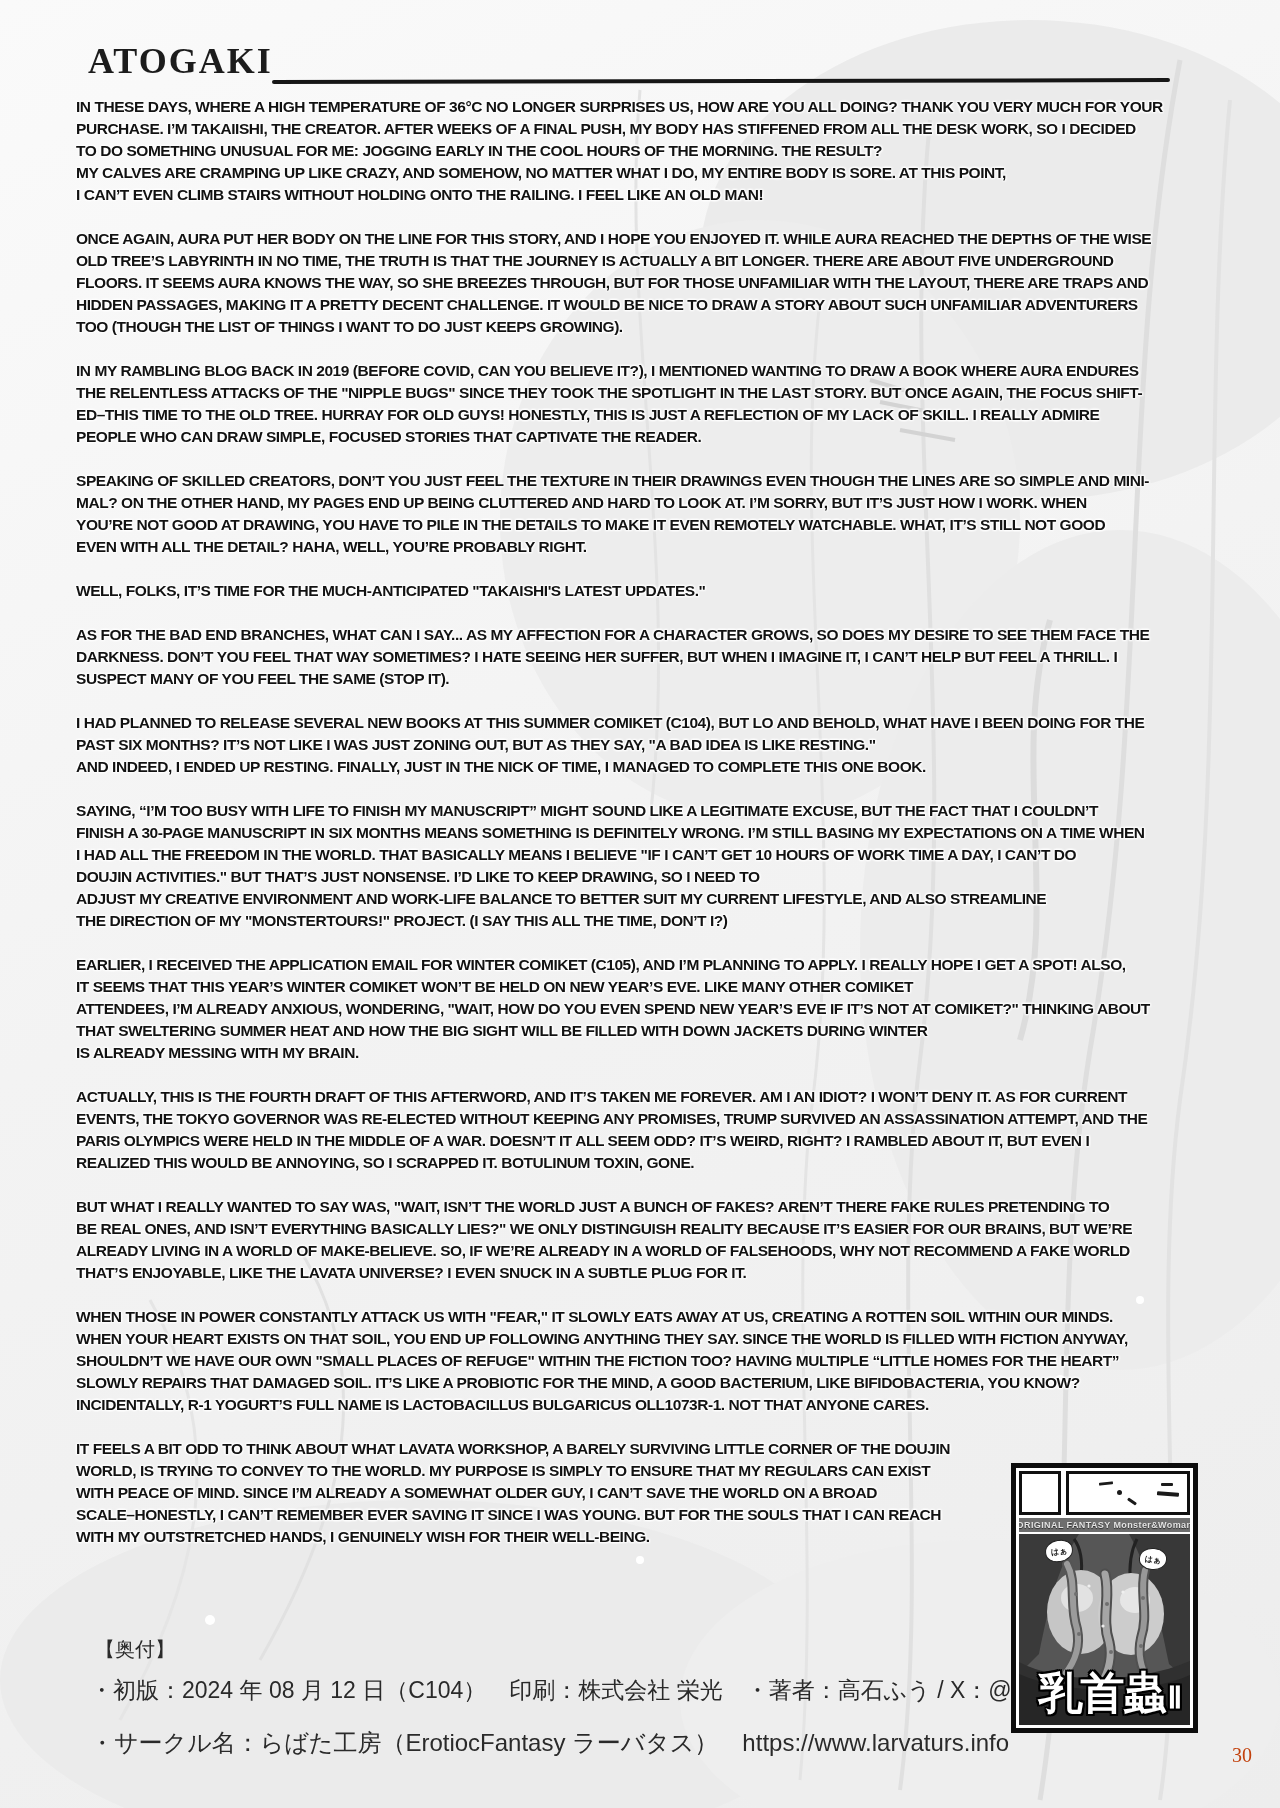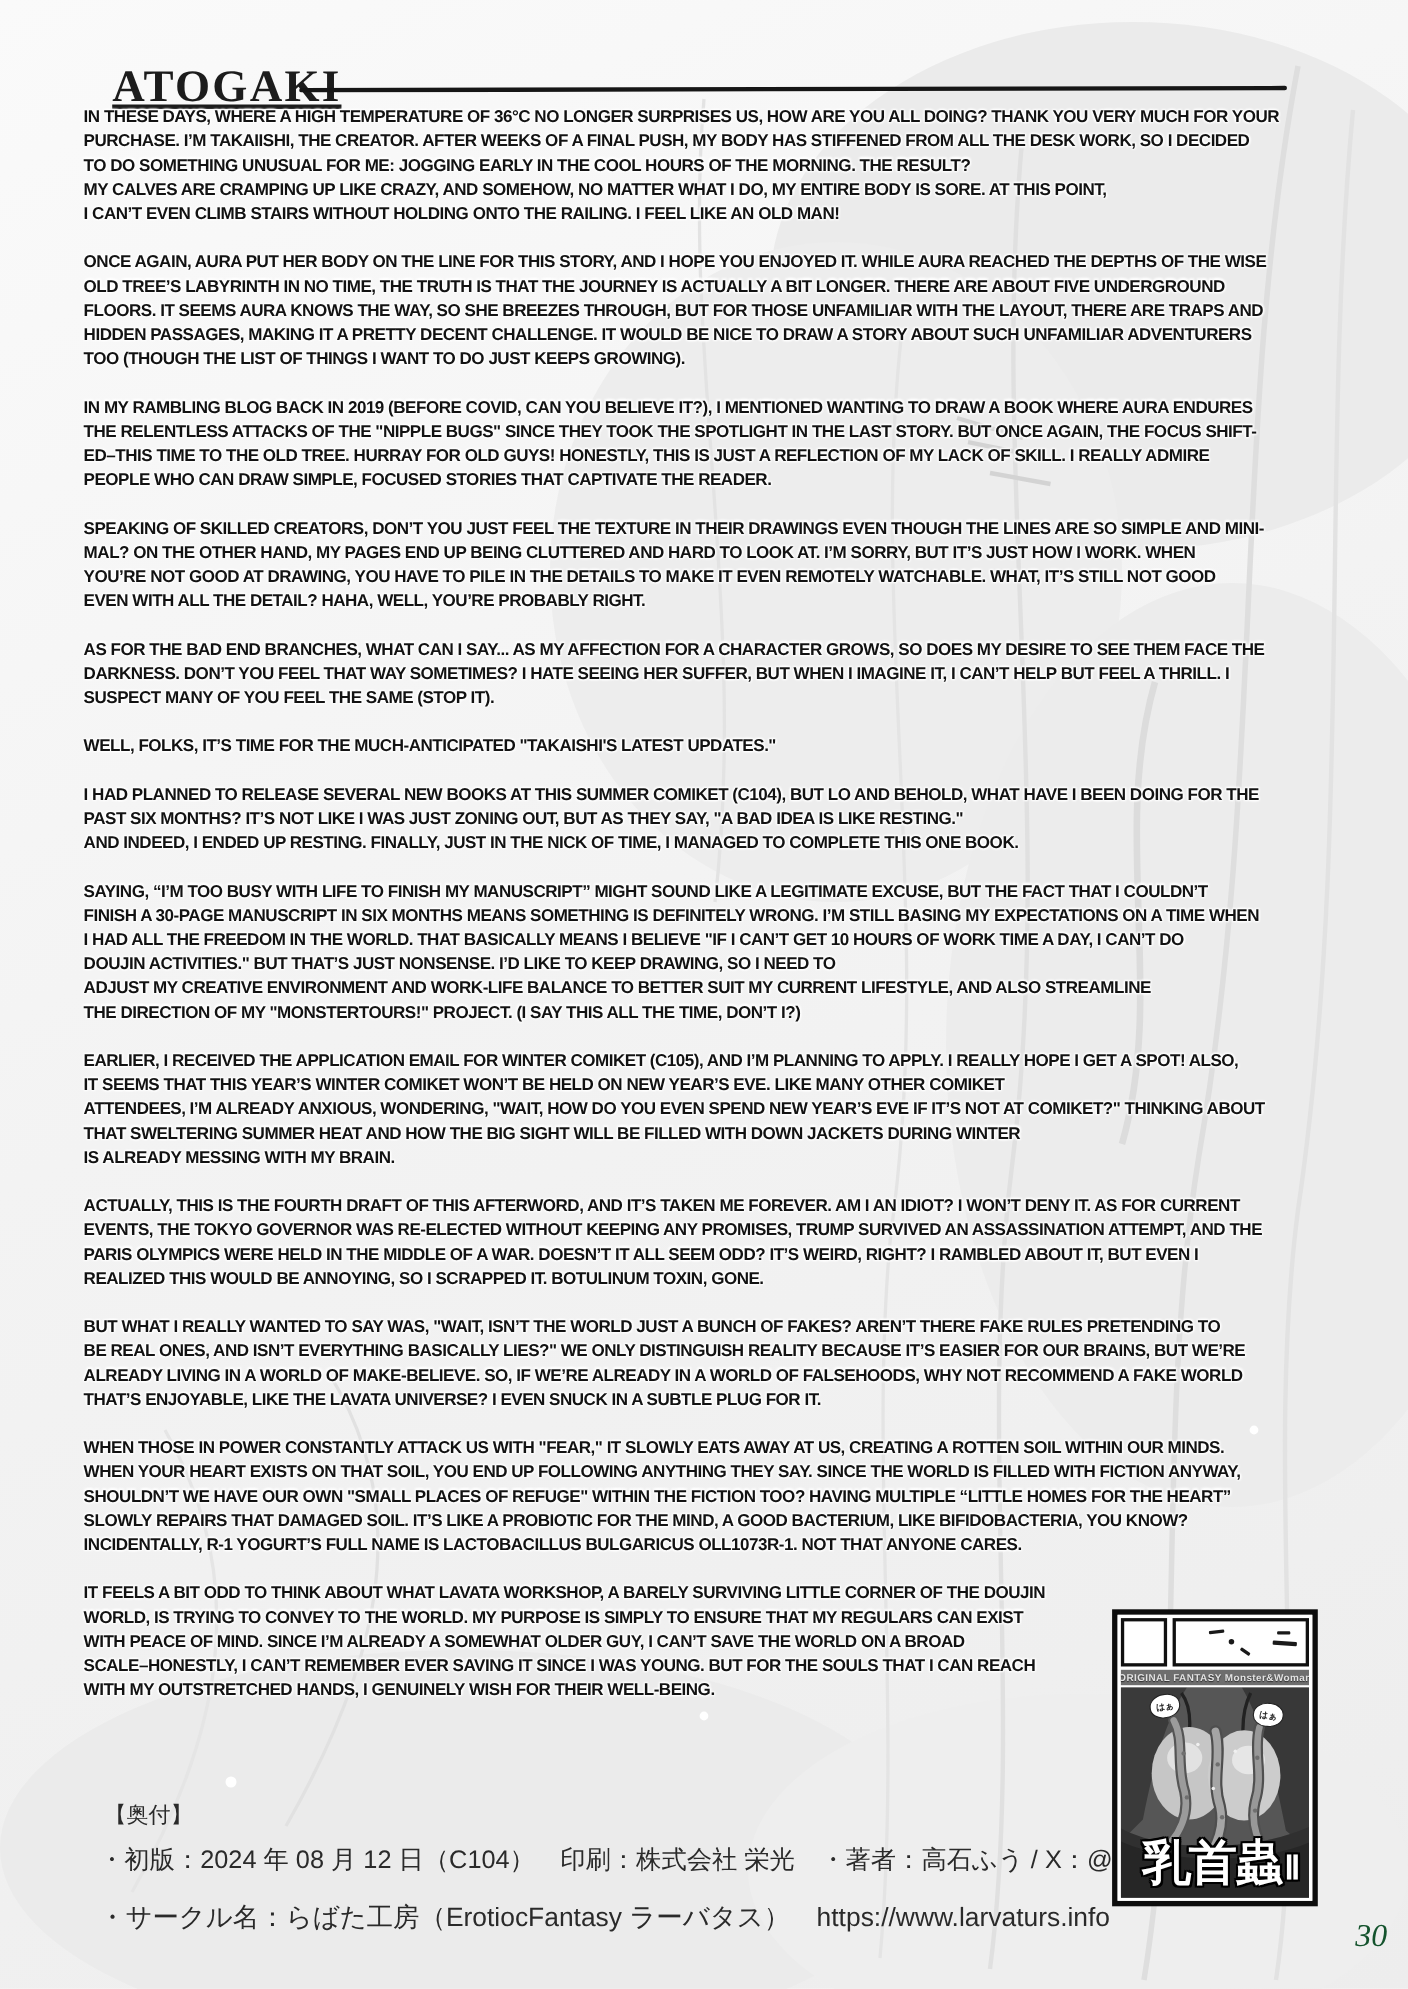--- a/index.html
+++ b/index.html
@@ -3,23 +3,23 @@
 <meta charset="utf-8">
 <style>
   html,body{margin:0;padding:0;}
   body{
     width:1280px;height:1808px;position:relative;overflow:hidden;
     background:linear-gradient(155deg,#fafafa 0%,#f3f3f3 45%,#ededed 100%);
     font-family:"Liberation Sans",sans-serif;
   }
   .bg-art{position:absolute;inset:0;pointer-events:none;}
   .page-title{
-    position:absolute;left:88px;top:40px;margin:14px;
+    position:absolute;left:88px;top:40px;margin:0;
     font-family:"Liberation Serif",serif;font-weight:700;
-    font-size:41px;color:#1c1c1c;letter-spacing:2px;text-decoration:underline;
+    font-size:36px;color:#1c1c1c;letter-spacing:2px;
   }
   .title-rule{
     position:absolute;left:272px;top:79px;width:898px;height:4px;
     background:#161616;border-radius:2px;transform:rotate(-0.12deg);
   }
   .afterword{
     position:absolute;left:76px;top:96px;width:1146px;
     font-weight:700;font-size:15.5px;line-height:22px;letter-spacing:-0.45px;
     color:#121212;
   }
@@ -28,21 +28,21 @@
     text-shadow:0 0 2px #fff,0 0 3px #fff,1px 1px 2px #fff,-1px -1px 2px #fff,1px -1px 2px #fff,-1px 1px 2px #fff;
   }
   .colophon{position:absolute;left:90px;top:1636px;color:#2a2a2a;}
   .colophon-row1{display:flex;align-items:baseline;gap:51px;margin-left:5px;}
   .colophon-label{font-size:20px;}
   .colophon-title{font-size:23px;}
   .colophon-row2{margin-top:12px;font-size:23px;}
   .colophon-row3{margin-top:21px;font-size:24px;}
   .page-number{
     position:absolute;left:1232px;top:1744px;
-    font-family:"Liberation Serif",serif;font-size:29px;color:#14532d;font-style:italic;
+    font-family:"Liberation Serif",serif;font-size:20px;color:#c2410c;
   }
   
   .book-cover{
     position:absolute;left:1011px;top:1463px;width:187px;height:270px;
     background:#0d0d0d;box-sizing:border-box;border:5px solid #0d0d0d;
   }
   .cover-inner{width:100%;height:100%;background:#fff;display:flex;flex-direction:column;box-sizing:border-box;padding:3px;}
   .cover-panels{display:flex;gap:5px;height:44px;flex:none;}
   .cover-panel{border:3px solid #101010;background:#fff;box-sizing:border-box;position:relative;}
   .cover-panel.small{width:42px;flex:none;}
@@ -109,24 +109,24 @@
 HIDDEN PASSAGES, MAKING IT A PRETTY DECENT CHALLENGE. IT WOULD BE NICE TO DRAW A STORY ABOUT SUCH UNFAMILIAR ADVENTURERS
 TOO (THOUGH THE LIST OF THINGS I WANT TO DO JUST KEEPS GROWING).</p>
   <p>IN MY RAMBLING BLOG BACK IN 2019 (BEFORE COVID, CAN YOU BELIEVE IT?), I MENTIONED WANTING TO DRAW A BOOK WHERE AURA ENDURES
 THE RELENTLESS ATTACKS OF THE "NIPPLE BUGS" SINCE THEY TOOK THE SPOTLIGHT IN THE LAST STORY. BUT ONCE AGAIN, THE FOCUS SHIFT-
 ED–THIS TIME TO THE OLD TREE. HURRAY FOR OLD GUYS! HONESTLY, THIS IS JUST A REFLECTION OF MY LACK OF SKILL. I REALLY ADMIRE
 PEOPLE WHO CAN DRAW SIMPLE, FOCUSED STORIES THAT CAPTIVATE THE READER.</p>
   <p>SPEAKING OF SKILLED CREATORS, DON’T YOU JUST FEEL THE TEXTURE IN THEIR DRAWINGS EVEN THOUGH THE LINES ARE SO SIMPLE AND MINI-
 MAL? ON THE OTHER HAND, MY PAGES END UP BEING CLUTTERED AND HARD TO LOOK AT. I’M SORRY, BUT IT’S JUST HOW I WORK. WHEN
 YOU’RE NOT GOOD AT DRAWING, YOU HAVE TO PILE IN THE DETAILS TO MAKE IT EVEN REMOTELY WATCHABLE. WHAT, IT’S STILL NOT GOOD
 EVEN WITH ALL THE DETAIL? HAHA, WELL, YOU’RE PROBABLY RIGHT.</p>
+  <p>WELL, FOLKS, IT’S TIME FOR THE MUCH-ANTICIPATED "TAKAISHI'S LATEST UPDATES."</p>
   <p>AS FOR THE BAD END BRANCHES, WHAT CAN I SAY... AS MY AFFECTION FOR A CHARACTER GROWS, SO DOES MY DESIRE TO SEE THEM FACE THE
 DARKNESS. DON’T YOU FEEL THAT WAY SOMETIMES? I HATE SEEING HER SUFFER, BUT WHEN I IMAGINE IT, I CAN’T HELP BUT FEEL A THRILL. I
 SUSPECT MANY OF YOU FEEL THE SAME (STOP IT).</p>
-  <p>WELL, FOLKS, IT’S TIME FOR THE MUCH-ANTICIPATED "TAKAISHI'S LATEST UPDATES."</p>
   <p>I HAD PLANNED TO RELEASE SEVERAL NEW BOOKS AT THIS SUMMER COMIKET (C104), BUT LO AND BEHOLD, WHAT HAVE I BEEN DOING FOR THE
 PAST SIX MONTHS? IT’S NOT LIKE I WAS JUST ZONING OUT, BUT AS THEY SAY, "A BAD IDEA IS LIKE RESTING."
 AND INDEED, I ENDED UP RESTING. FINALLY, JUST IN THE NICK OF TIME, I MANAGED TO COMPLETE THIS ONE BOOK.</p>
   <p>SAYING, “I’M TOO BUSY WITH LIFE TO FINISH MY MANUSCRIPT” MIGHT SOUND LIKE A LEGITIMATE EXCUSE, BUT THE FACT THAT I COULDN’T
 FINISH A 30-PAGE MANUSCRIPT IN SIX MONTHS MEANS SOMETHING IS DEFINITELY WRONG. I’M STILL BASING MY EXPECTATIONS ON A TIME WHEN
 I HAD ALL THE FREEDOM IN THE WORLD. THAT BASICALLY MEANS I BELIEVE "IF I CAN’T GET 10 HOURS OF WORK TIME A DAY, I CAN’T DO
 DOUJIN ACTIVITIES." BUT THAT’S JUST NONSENSE. I’D LIKE TO KEEP DRAWING, SO I NEED TO
 ADJUST MY CREATIVE ENVIRONMENT AND WORK-LIFE BALANCE TO BETTER SUIT MY CURRENT LIFESTYLE, AND ALSO STREAMLINE
 THE DIRECTION OF MY "MONSTERTOURS!" PROJECT. (I SAY THIS ALL THE TIME, DON’T I?)</p>
   <p>EARLIER, I RECEIVED THE APPLICATION EMAIL FOR WINTER COMIKET (C105), AND I’M PLANNING TO APPLY. I REALLY HOPE I GET A SPOT! ALSO,

